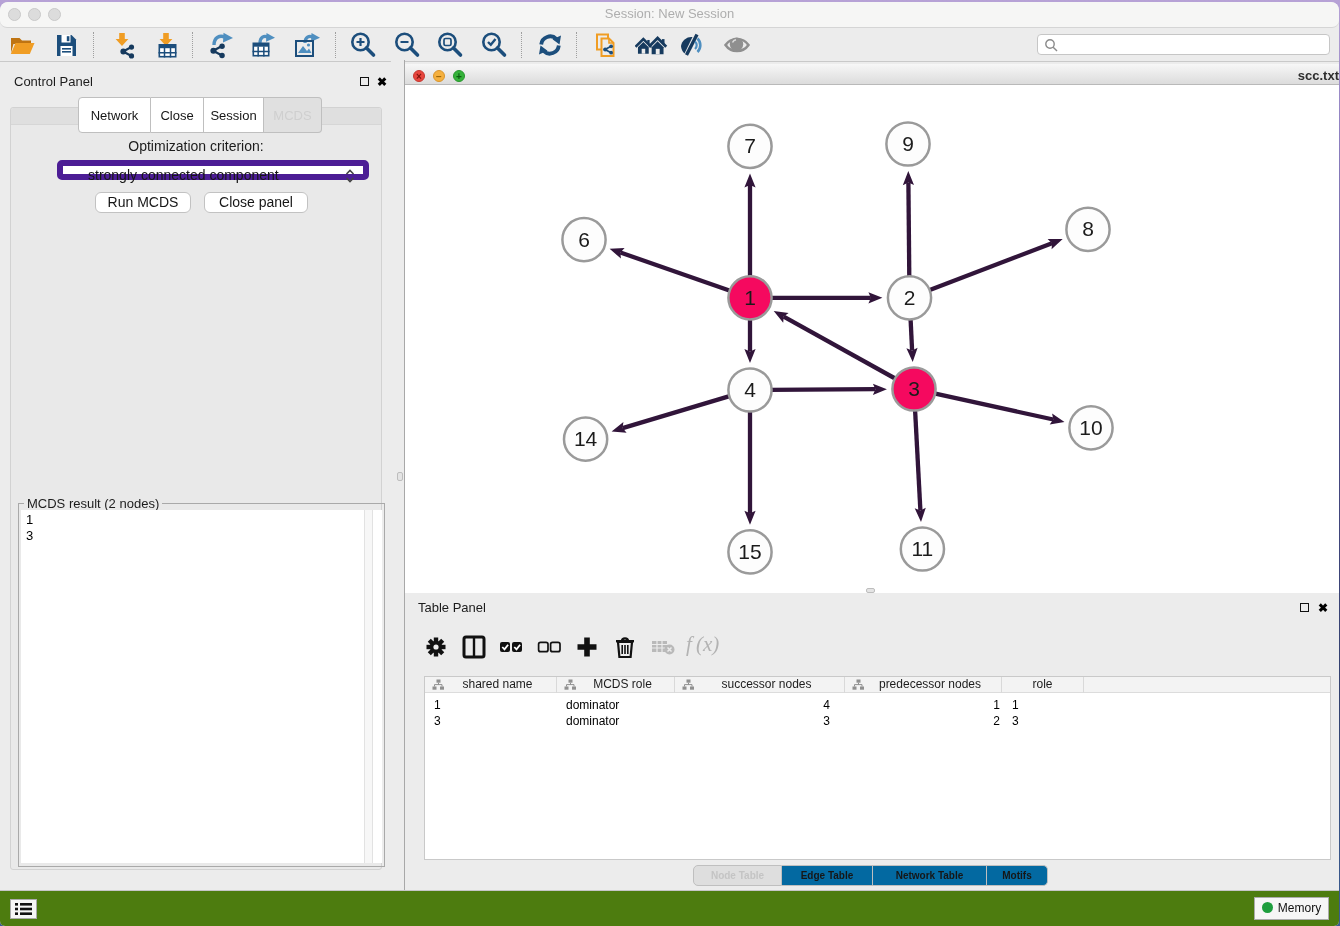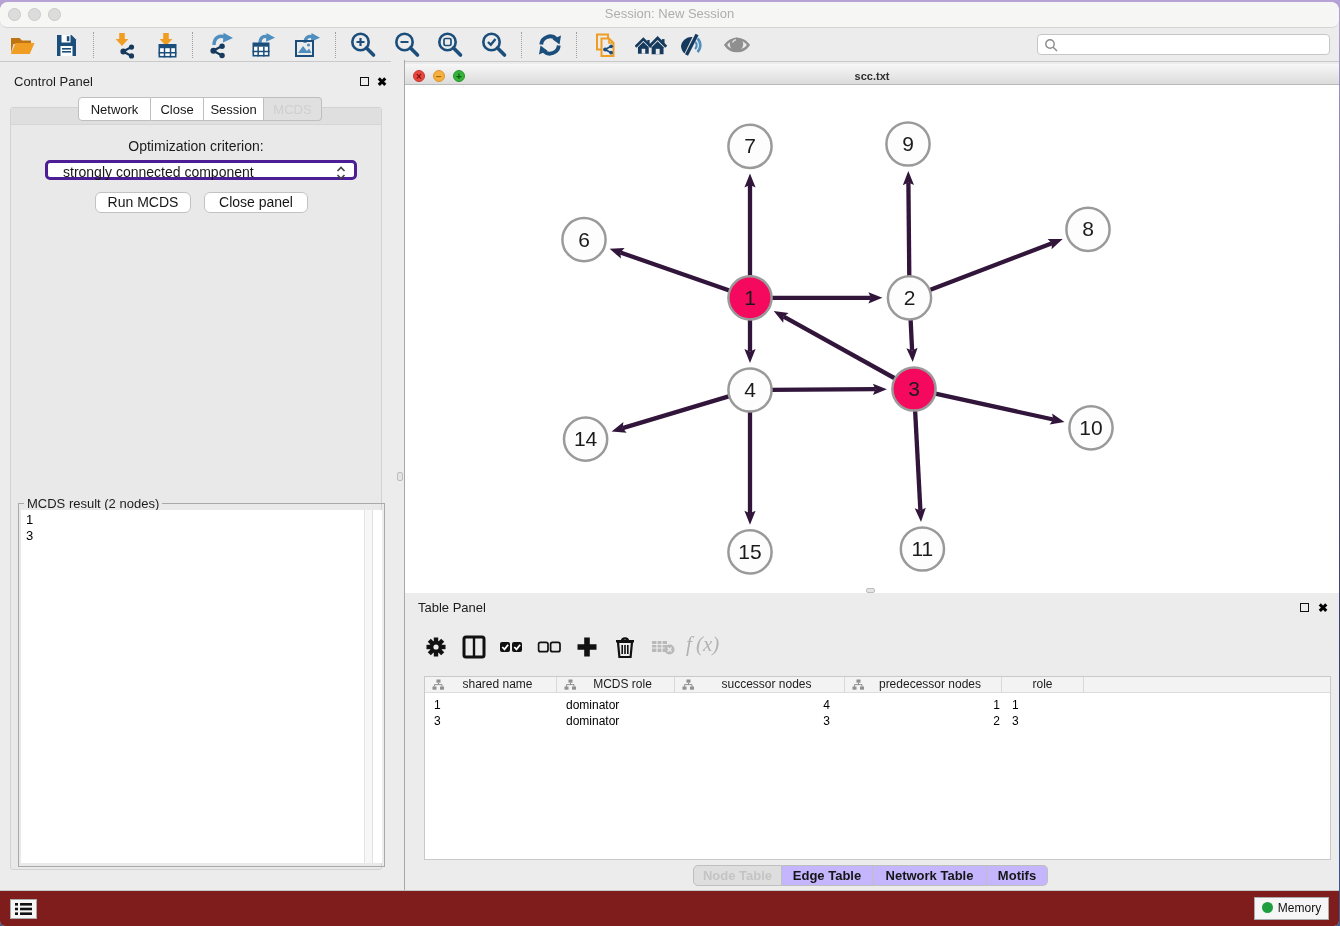--- a/index.html
+++ b/index.html
@@ -18,34 +18,34 @@
              border-bottom:1px solid #c9c9c9; }
   .sep { position:absolute; top:4px; height:26px; width:0; border-left:1px dotted #9f9f9f; }
   .ticon { position:absolute; top:3px; }
   .searchbox { position:absolute; left:1037px; top:6px; width:293px; height:21px; background:#fff;
                border:1px solid #c6c6c6; border-radius:4px; }
   
   .cpanel { position:absolute; left:0; top:60px; width:391px; bottom:36px; background:#ececec; }
   .paneltitle { position:absolute; font-size:13px; color:#1c1c1c; }
   .winbtn-sq { position:absolute; width:9px; height:9px; border:1.6px solid #111; background:transparent; }
   .winbtn-x { position:absolute; font-size:12px; color:#000; font-weight:bold; line-height:10px; }
-  .tabstrip { position:absolute; display:flex; height:24px; font-size:13px; z-index:3;text-align:center; }
+  .tabstrip { position:absolute; display:flex; height:36px; font-size:13px; z-index:3;text-align:center; }
   .tab { border:1px solid #bfbfbf; border-left:none; background:#fff; color:#161616;
          display:flex; align-items:center; justify-content:center; }
   .tab.first { border-left:1px solid #bfbfbf; border-radius:4px 0 0 4px; }
   .tab.last { border-radius:0 4px 4px 0; }
   .tab.dim { background:#e0e0e0; color:#cfcfcf; }
   .ccontent { position:absolute; left:10px; top:45px; width:372px; bottom:20px;
               background:#e9e9e9; border:1px solid #d2d2d2; border-radius:3px; }
   .cband { position:absolute; left:0; top:0; right:0; height:17px; background:#dfdfdf;
            border-bottom:1px solid #d6d6d6; border-radius:3px 3px 0 0; }
   .optlabel { position:absolute; left:0; width:100%; text-align:center; top:30px; font-size:14px; color:#1c1c1c; }
-  .combo { position:absolute; left:34px; top:52px; width:312px; height:20px; background:#fff;
-           border:3px solid #4c1d95; border-radius:5px; font-size:14px; color:#161616;
-           line-height:18px; padding-left:15px; }
+  .combo { position:absolute; left:46px; top:52px; width:312px; height:20px; background:#fff;
+           border:6px solid #4c1d95; border-radius:5px; font-size:14px; color:#161616;
+           line-height:18px; padding-left:25px; }
   .btn { position:absolute; height:21px; background:#fff; border:1px solid #c2c2c2; border-radius:6px;
          font-size:14px; color:#161616; text-align:center; line-height:19px; }
   .mcdsbox { position:absolute; left:7px; top:395px; width:367px; bottom:2px;
               border:1px solid #a9a9a9;padding-left:47px; }
   .mcdslegend { position:absolute; top:-8px; left:5px; background:#e9e9e9; padding:0 3px;
                 font-size:13px; color:#1c1c1c; line-height:15px; }
   .mcdsinner { position:absolute; left:2px; right:2px; top:6px; bottom:3px; background:#fff;
                font-size:13px; color:#000; padding:2px 0 0 5px; line-height:16px; }
   .vtrack { position:absolute; right:9px; top:0; bottom:0; width:9px; background:#f7f7f7;
             border-left:1px solid #e2e2e2; border-right:1px solid #e2e2e2; }
@@ -63,28 +63,28 @@
   
   .tpanel { position:absolute; left:405px; top:591px; right:0; bottom:36px; background:#ececec; }
   .ttoolbar { position:absolute; left:13px; top:37px; right:8px; height:34px; }
   .tablewrap { position:absolute; left:13px; top:83px; right:8px; height:184px; background:#fff;
                border:1px solid #c9c9c9; font-size:13px;margin-left:6px; }
   .thead { position:absolute; left:0; top:0; height:16px; background:#f3f3f3;
            border-bottom:1px solid #dcdcdc; }
   .thcell { position:absolute; top:0; height:16px; border-right:1px solid #d9d9d9; text-align:center;
             font-size:12px; color:#1c1c1c; line-height:15px; }
   .trow { position:absolute; font-size:12px; color:#000; height:16px; line-height:16px; }
-  .btabs { position:absolute; display:flex; height:21px; font-size:13px; font-weight:bold; }
-  .btab { border:1px solid #bfbfbf; border-left:none; background:#c4b5fd; color:#161616;
+  .btabs { position:absolute; display:flex; height:21px; font-size:10px; font-weight:bold; }
+  .btab { border:1px solid #bfbfbf; border-left:none; background:#0369a1; color:#161616;
           display:flex; align-items:center; justify-content:center; }
   .btab.first { border-left:1px solid #bfbfbf; border-radius:5px 0 0 5px; }
   .btab.last { border-radius:0 5px 5px 0; }
   .btab.dim { background:#dedede; color:#c4c4c4; }
   
-  .statusbar { position:absolute; left:0; right:0; bottom:0; height:36px; background:#7f1d1d;
+  .statusbar { position:absolute; left:0; right:0; bottom:0; height:36px; background:#4d7c0f;
                border-top:1px solid #c6c6c6; }
   .sbtn { position:absolute; background:#f6f6f6; border:1px solid #ababab; }
 </style>
 </head>
 <body>
 <div class="window">
   <div class="titlebar">
     <div class="tl" style="left:8px"></div>
     <div class="tl" style="left:28px"></div>
     <div class="tl" style="left:48px"></div>
@@ -246,21 +246,21 @@
     </div>
   </div>
   <div class="vsplit">
     <div class="grip" style="left:6px; top:412px; width:6px; height:9px;"></div>
   </div>
   <div class="netframe">
     <div class="nettitle">
       <div class="mtl" style="left:8px; background:#e8463e; border:1px solid #c43830; color:#7e120c;">×</div>
       <div class="mtl" style="left:28px; background:#f5b03e; border:1px solid #d9952c; color:#9a6407;">−</div>
       <div class="mtl" style="left:48px; background:#35b23a; border:1px solid #27962e; color:#0b5d10;">+</div>
-      <div style="position:absolute; left:0; right:0; top:0; text-align:center; line-height:24px; font-size:11px; font-weight:bold; color:#2e2e2e;">scc.txt</div>
+      <div style="position:absolute; left:0; right:0; top:0; text-align:right; line-height:24px; font-size:13px; font-weight:bold; color:#2e2e2e;">scc.txt</div>
     </div>
     <div class="netcanvas">
       <svg width="934" height="508" viewBox="0 0 934 508" style="position:absolute;left:0;top:0" font-family="&quot;Liberation Sans&quot;,sans-serif">
       <line x1="345.0" y1="193.2" x2="345.0" y2="99.9" stroke="#31153a" stroke-width="4.3"></line>
 <polygon points="345.0,88.4 350.6,102.4 345.0,99.9 339.4,102.4" fill="#31153a"></polygon>
 <line x1="326.5" y1="206.3" x2="215.4" y2="167.5" stroke="#31153a" stroke-width="4.3"></line>
 <polygon points="204.6,163.7 219.6,163.0 215.4,167.5 215.9,173.6" fill="#31153a"></polygon>
 <line x1="364.6" y1="212.8" x2="465.9" y2="212.8" stroke="#31153a" stroke-width="4.3"></line>
 <polygon points="477.4,212.8 463.4,218.4 465.9,212.8 463.4,207.2" fill="#31153a"></polygon>
 <line x1="345.0" y1="232.4" x2="345.0" y2="266.4" stroke="#31153a" stroke-width="4.3"></line>

